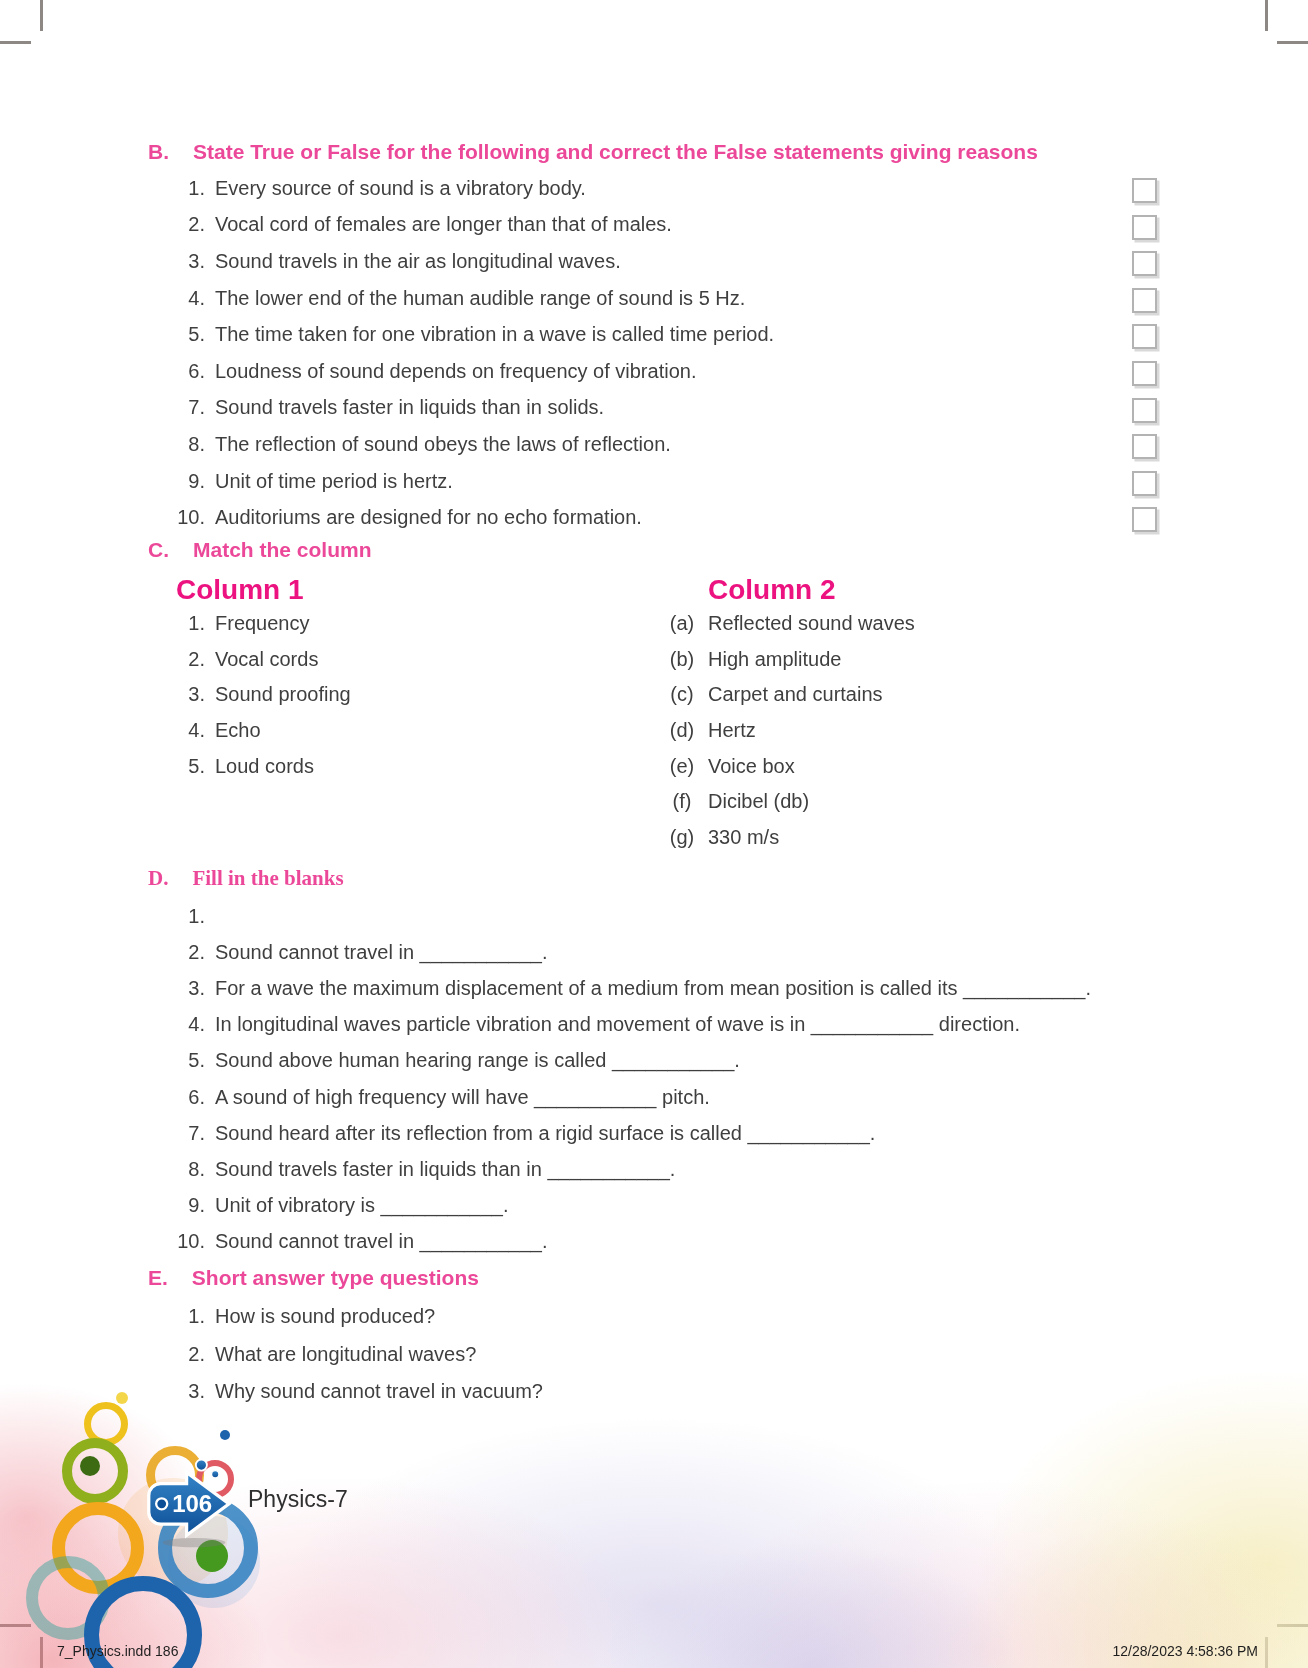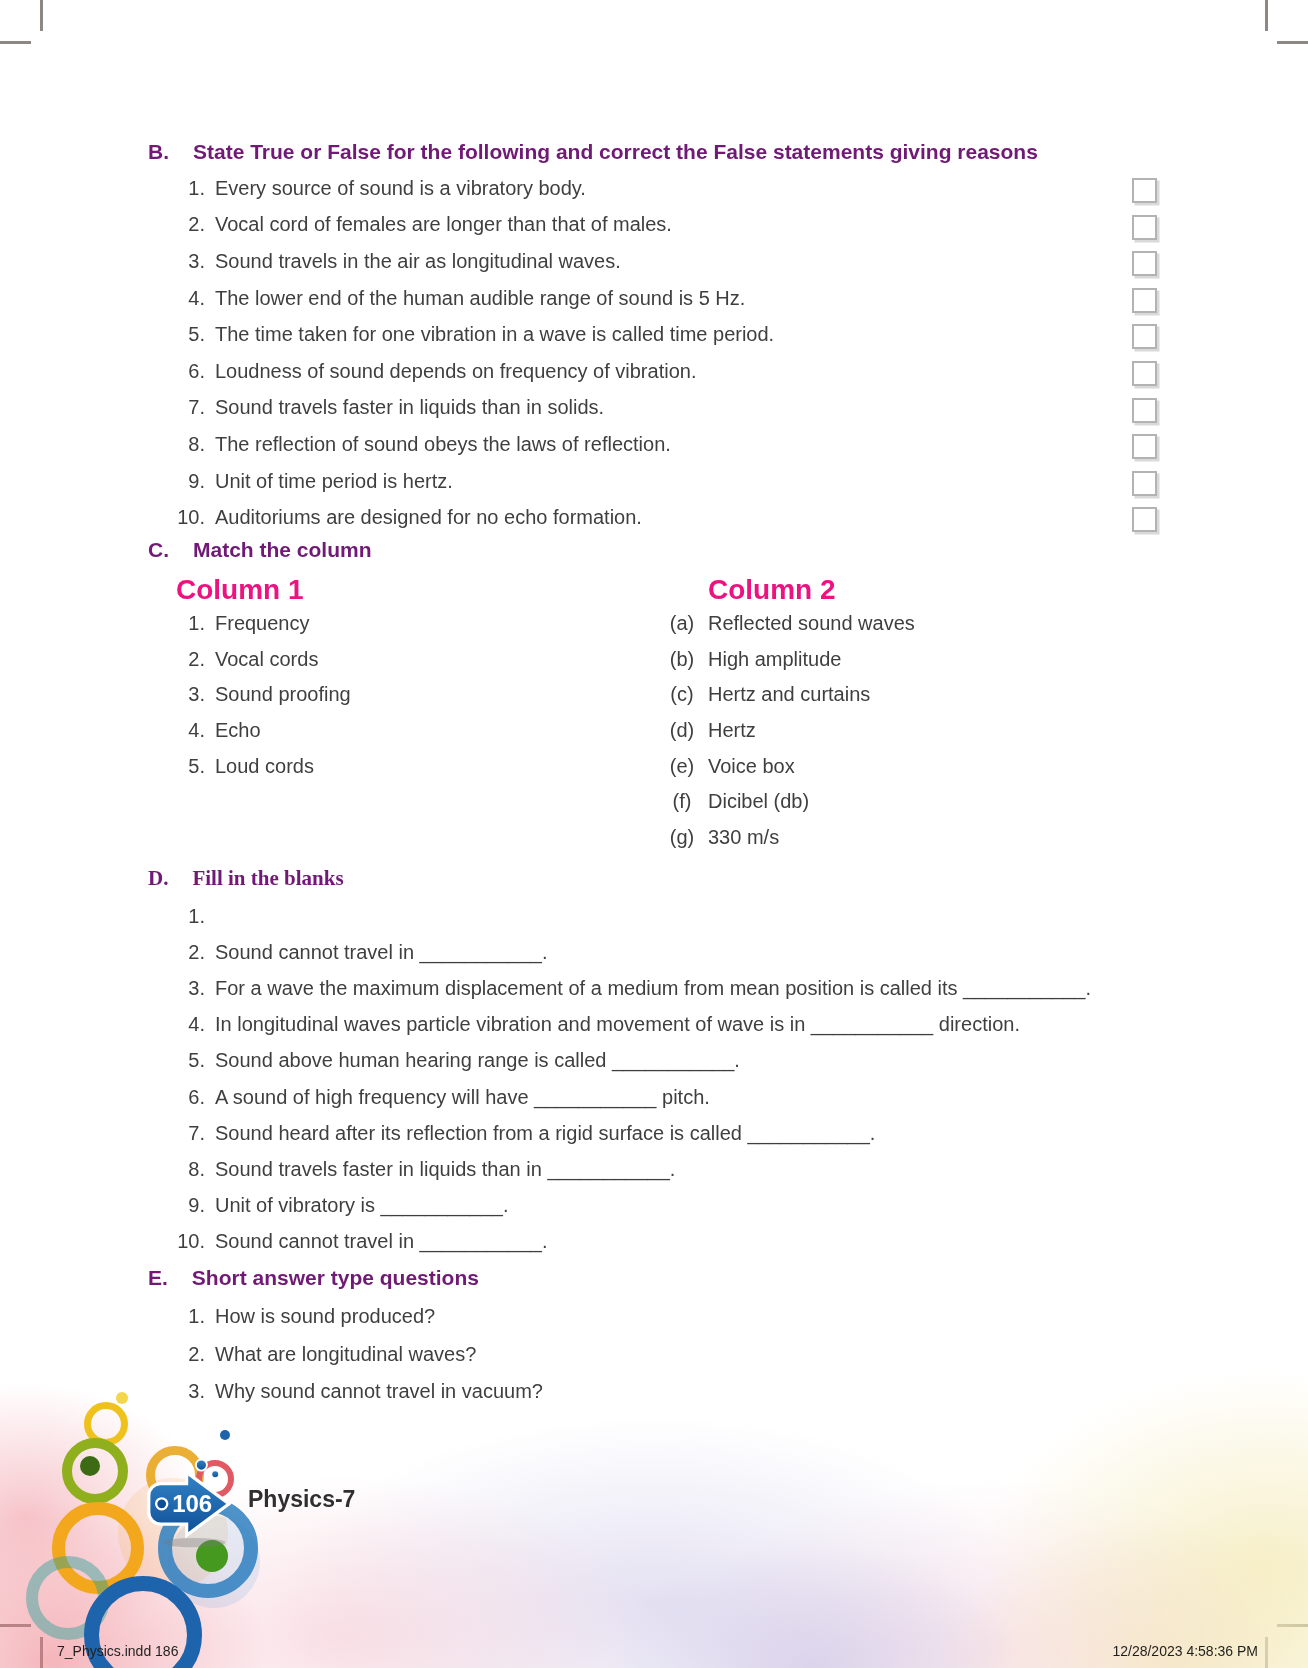--- a/index.html
+++ b/index.html
@@ -22,40 +22,40 @@
       radial-gradient(ellipse 430px 230px at 26% 92%, rgba(246,203,212,.60), transparent 70%),
       radial-gradient(ellipse 520px 260px at 50% 84%, rgba(206,199,231,.55), transparent 72%),
       radial-gradient(ellipse 300px 180px at 62% 100%, rgba(188,180,224,.45), transparent 70%),
       radial-gradient(ellipse 430px 240px at 76% 96%, rgba(243,205,216,.50), transparent 72%),
       radial-gradient(ellipse 400px 270px at 97% 74%, rgba(243,233,178,.70), transparent 72%),
       radial-gradient(ellipse 320px 200px at 90% 100%, rgba(247,239,197,.85), transparent 75%);
   }
   
   .ring,.dot{position:absolute;border-radius:50%;}
   
-  .sec-head{position:absolute;left:148px;font-size:21px;font-weight:bold;color:#701a75;white-space:nowrap;}
+  .sec-head{position:absolute;left:148px;font-size:21px;font-weight:bold;color:#ec4899;white-space:nowrap;}
   .sec-head .title{margin-left:24px;}
   .col-head{position:absolute;font-size:28px;font-weight:bold;color:#ec1380;white-space:nowrap;}
   .list{position:absolute;left:0;width:100%;}
   .row{display:flex;align-items:center;position:relative;}
   .row .num{position:absolute;left:176px;width:29px;text-align:right;font-size:20px;color:#3f3f3f;}
   .row .txt{position:absolute;left:215px;font-size:20px;color:#3f3f3f;white-space:nowrap;}
   .b-row{height:36.6px;}
   .c-row{height:35.6px;}
   .d-row{height:36.2px;}
   .e-row{height:37.6px;}
   .c2 .num{left:662px;width:40px;text-align:center;}
   .c2 .txt{left:708px;}
   .checkbox{
     position:absolute;left:1132px;width:21px;height:21px;background:#fff;
     border:2px solid #b3b3b3;box-shadow:2.5px 2.5px 0 rgba(170,170,170,.45);
   }
   
   .badge{position:absolute;left:146px;top:1452px;width:96px;height:100px;}
-  .book-label{position:absolute;left:248px;top:1486px;font-size:23px;font-weight:700;color:#2f2f2f;}
+  .book-label{position:absolute;left:248px;top:1486px;font-size:23px;font-weight:400;color:#2f2f2f;}
   .printline{position:absolute;top:1643px;font-size:14px;color:#1f1f1f;font-family:"Liberation Sans",sans-serif;}
 </style>
 </head>
 <body>
 
 <div class="page">
 
   <div class="crop v" style="left:40px;top:0;"></div>
   <div class="crop h" style="left:0;top:41px;"></div>
   <div class="crop v" style="left:1265px;top:0;"></div>
@@ -157,21 +157,21 @@
     <div class="row c-row c2">
         <span class="num">(a)</span>
         <span class="txt">Reflected sound waves</span>
       </div>
     <div class="row c-row c2">
         <span class="num">(b)</span>
         <span class="txt">High amplitude</span>
       </div>
     <div class="row c-row c2">
         <span class="num">(c)</span>
-        <span class="txt">Hertz and curtains</span>
+        <span class="txt">Carpet and curtains</span>
       </div>
     <div class="row c-row c2">
         <span class="num">(d)</span>
         <span class="txt">Hertz</span>
       </div>
     <div class="row c-row c2">
         <span class="num">(e)</span>
         <span class="txt">Voice box</span>
       </div>
     <div class="row c-row c2">

